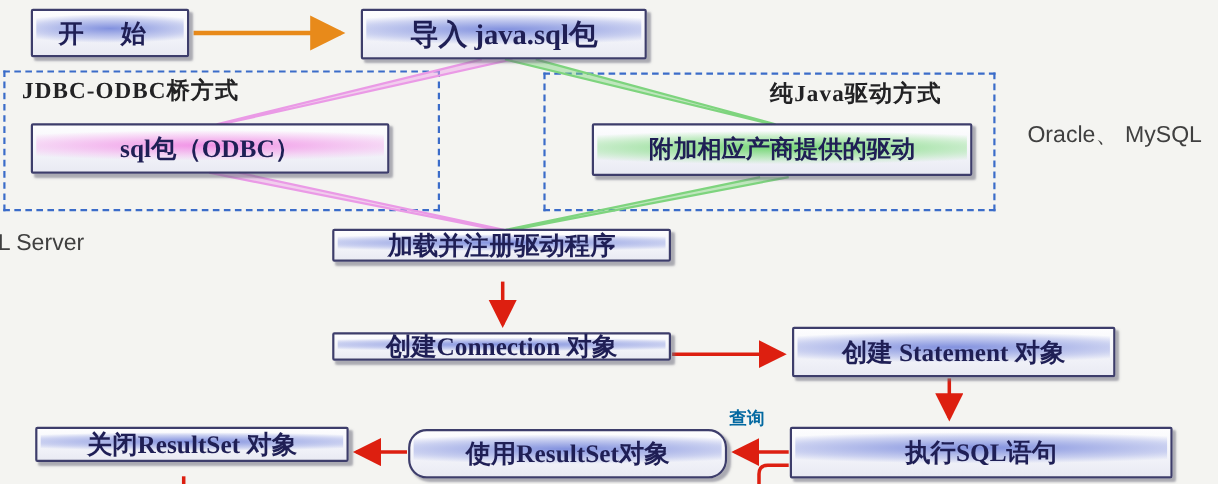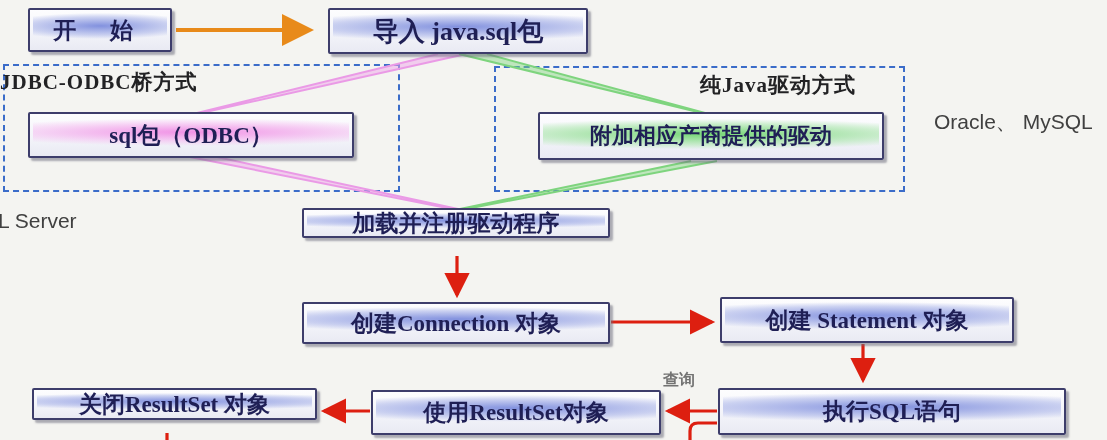--- a/index.html
+++ b/index.html
@@ -40,21 +40,21 @@
   }
   .group-label{
     position:absolute;color:#222224;font-weight:bold;font-size:21px;
     white-space:nowrap;letter-spacing:1px;
   }
   .annot{
     position:absolute;z-index:2;font-family:"Liberation Sans","DejaVu Sans",sans-serif;
     color:#404040;font-size:21px;white-space:nowrap;
   }
   .query{
-    position:absolute;z-index:3;color:#737373;font-weight:bold;font-size:16px;
+    position:absolute;z-index:3;color:#0369a1;font-weight:bold;font-size:16px;
     font-family:"Liberation Sans","DejaVu Sans",sans-serif;white-space:nowrap;
   }
   .fs26{font-size:26px;}
   .sp{letter-spacing:14px;}
 </style>
 </head>
 <body>
 
 <svg id="lines" viewBox="0 0 1107 440" xmlns="http://www.w3.org/2000/svg">
   <defs>
@@ -81,21 +81,21 @@
   <path d="M457,256 V295" stroke="#dd1f10" stroke-width="3.2" fill="none" marker-end="url(#ah-red)"></path>
   <path d="M611,322 H712" stroke="#dd1f10" stroke-width="3.2" fill="none" marker-end="url(#ah-red)"></path>
   <path d="M863,344 V380" stroke="#dd1f10" stroke-width="3.2" fill="none" marker-end="url(#ah-red)"></path>
   <path d="M717,411 H668" stroke="#dd1f10" stroke-width="3.2" fill="none" marker-end="url(#ah-red)"></path>
   <path d="M370,411 H324" stroke="#dd1f10" stroke-width="3.2" fill="none" marker-end="url(#ah-red)"></path>
   <path d="M717,423 H698 Q690,423 690,431 V441" stroke="#dd1f10" stroke-width="3.2" fill="none"></path>
   <path d="M167,433 V441" stroke="#dd1f10" stroke-width="3.2" fill="none"></path>
 </svg>
 
 <div class="group" style="left:3px;top:64px;width:397px;height:128px;"></div>
-<div class="group-label" style="left:0;top:68px;text-align:center;">JDBC-ODBC桥方式</div>
+<div class="group-label" style="left:20px;top:68px;text-align:center;">JDBC-ODBC桥方式</div>
 
 <div class="group" style="left:494px;top:66px;width:411px;height:126px;"></div>
 <div class="group-label" style="left:700px;top:71px;">纯Java驱动方式</div>
 
 <div class="node band-blue sp" style="left:28px;top:8px;width:144px;height:44px;">
   <span>开 始</span>
 </div>
 
 <div class="node band-blue fs26" style="left:328px;top:8px;width:260px;height:46px;">
   <span>导入 java.sql包</span>
@@ -106,33 +106,33 @@
 </div>
 
 <div class="node band-green" style="left:538px;top:112px;width:346px;height:48px;font-size:22px;">
   <span>附加相应产商提供的驱动</span>
 </div>
 
 <div class="node band-blue" style="left:302px;top:208px;width:308px;height:30px;">
   <span>加载并注册驱动程序</span>
 </div>
 
-<div class="node band-blue" style="left:302px;top:302px;width:308px;height:42px;">
+<div class="node band-blue" style="left:302px;top:302px;width:308px;height:26px;">
   <span>创建Connection 对象</span>
 </div>
 
 <div class="node band-blue" style="left:720px;top:297px;width:294px;height:46px;">
   <span>创建 Statement 对象</span>
 </div>
 
 <div class="node band-blue" style="left:718px;top:388px;width:348px;height:47px;">
   <span>执行SQL语句</span>
 </div>
 
-<div class="node band-blue" style="left:371px;top:390px;width:290px;height:45px;">
+<div class="node band-blue" style="left:371px;top:390px;width:290px;height:45px;border-radius:17px;">
   <span>使用ResultSet对象</span>
 </div>
 
 <div class="node band-blue" style="left:32px;top:388px;width:285px;height:32px;">
   <span>关闭ResultSet 对象</span>
 </div>
 
 <div class="annot" style="left:934px;top:108px;">Oracle、 MySQL</div>
 <div class="annot" style="left:-2px;top:209px;">L Server</div>
 <div class="query" style="left:663px;top:370px;">查询</div>

